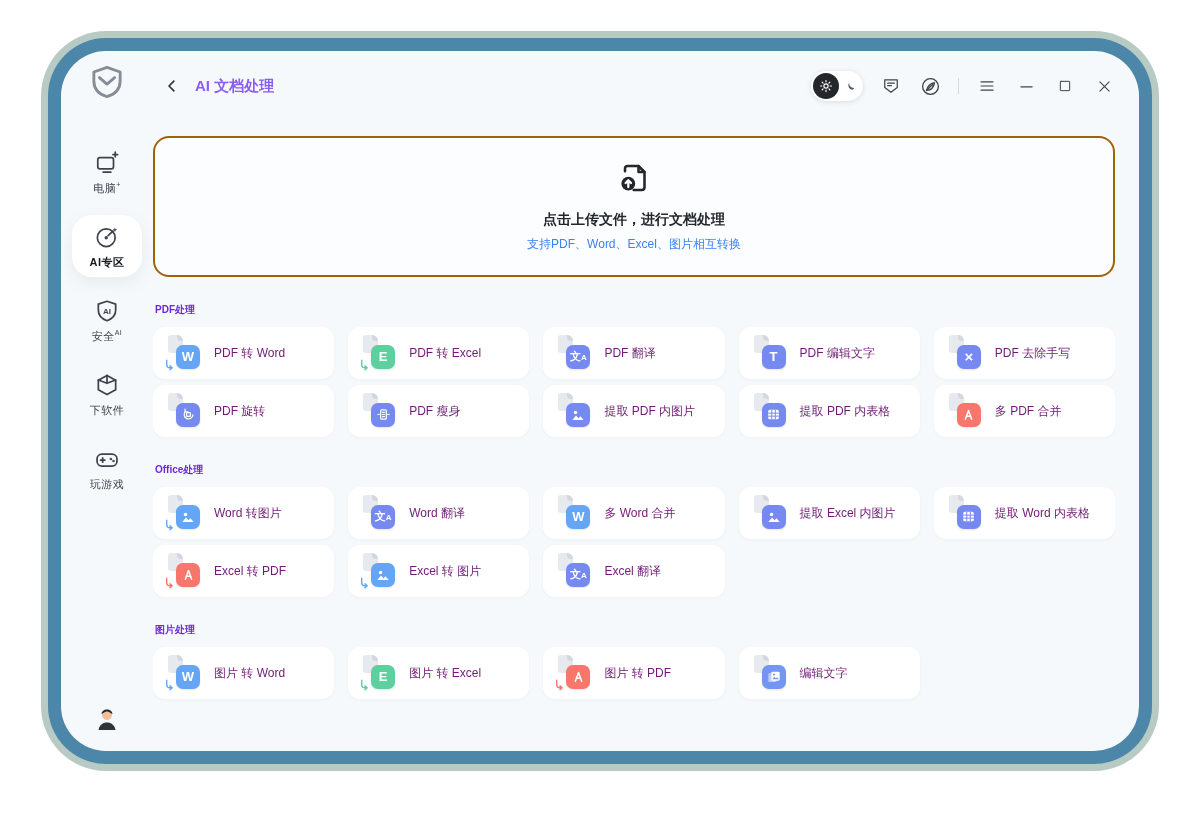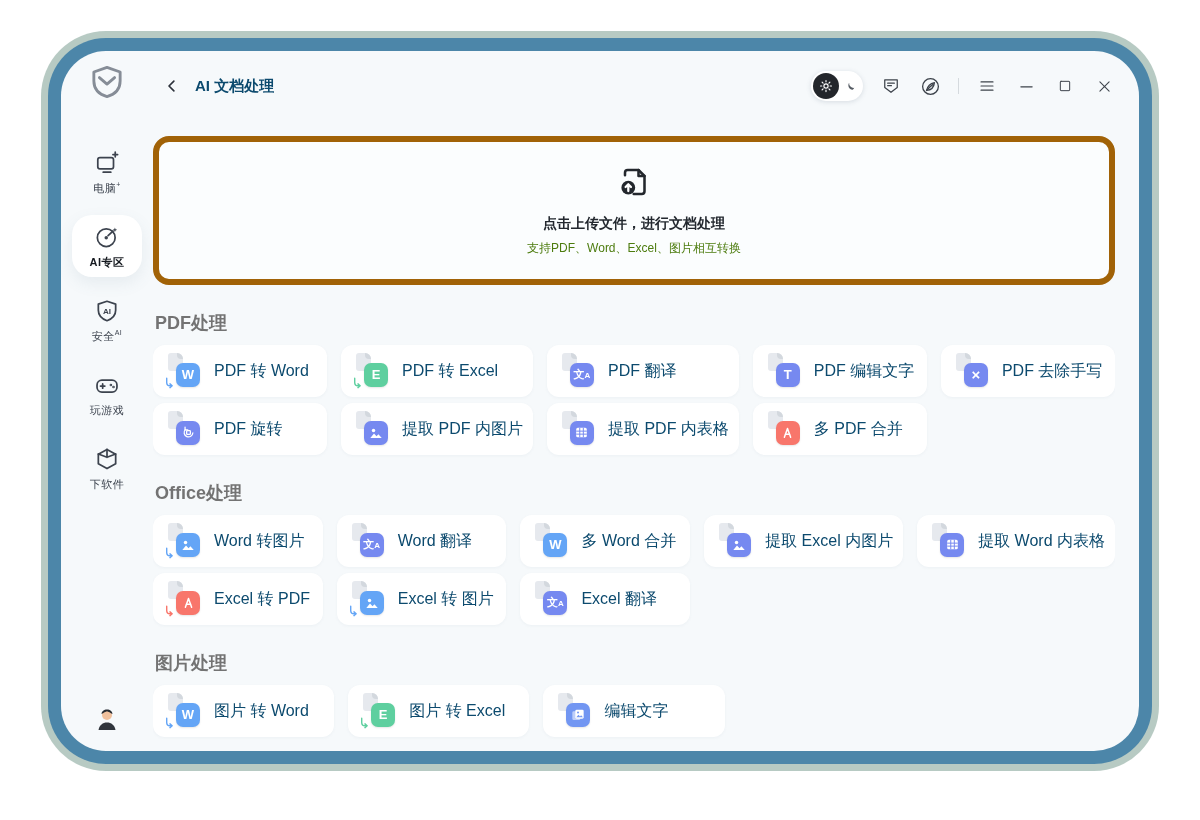--- a/index.html
+++ b/index.html
@@ -27,44 +27,44 @@
   .nav-label{font-size:11px;color:#3e4550;letter-spacing:.5px;}
   .nav-item.active .nav-label{font-weight:bold;color:#15191f;}
   .nav-label sup{font-size:7px;}
   .nav-ic{width:26px;height:26px;}
   .nav-ic svg{width:26px;height:26px;stroke:#3c434e;fill:none;stroke-width:1.6;stroke-linecap:round;stroke-linejoin:round;}
   .avatar{margin-top:auto;margin-bottom:16px;width:30px;height:30px;}
   
   .main{flex:1;display:flex;flex-direction:column;min-width:0;padding:0 24px 0 0;box-sizing:border-box;}
   .titlebar{height:58px;display:flex;align-items:center;padding-top:6px;}
   .back-btn{width:26px;height:26px;display:flex;align-items:center;justify-content:center;cursor:pointer;margin-left:6px;}
-  .page-title{font-size:15px;font-weight:bold;color:#0c4a6e;margin-left:10px;}
+  .page-title{font-size:15px;font-weight:bold;color:#8b5cf6;margin-left:10px;}
   .tb-right{margin-left:auto;display:flex;align-items:center;gap:17px;}
   .toggle{width:52px;height:30px;border-radius:15px;background:#fff;box-shadow:0 1px 5px rgba(70,90,110,.18);display:flex;align-items:center;padding:2px;box-sizing:border-box;cursor:pointer;}
   .toggle-sun{width:26px;height:26px;border-radius:50%;background:#23262b;display:flex;align-items:center;justify-content:center;}
   .toggle-moon{flex:1;display:flex;align-items:center;justify-content:center;}
   .tb-ic{width:22px;height:22px;display:flex;align-items:center;justify-content:center;cursor:pointer;}
   .tb-ic svg{stroke:#3d434b;fill:none;stroke-width:1.5;stroke-linecap:round;stroke-linejoin:round;}
   .tb-divider{width:1px;height:16px;background:#d5dade;}
   
   .content{flex:1;overflow:hidden;padding-top:2px;}
   .upload-card{
-    height:137px;border-radius:16px;background:#fbfdfe;border:6px solid #a16207;
+    height:137px;border-radius:16px;background:#fbfdfe;border:2px solid #a16207;
     margin-top:19px;display:flex;flex-direction:column;align-items:center;justify-content:center;gap:7px;cursor:pointer;
   }
   .upload-title{font-size:14px;font-weight:bold;color:#23282f;margin-top:4px;}
-  .upload-sub{font-size:12px;color:#4d7c0f;}
-  .section-title{font-size:18px;font-weight:bold;color:#737373;margin:26px 0 10px 2px;}
+  .upload-sub{font-size:12px;color:#3b82f6;}
+  .section-title{font-size:10px;font-weight:bold;color:#6d28d9;margin:26px 0 10px 2px;}
   .grid{display:grid;grid-template-columns:repeat(5,1fr);gap:6px 14px;}
   .card{
     height:52px;background:#fff;border-radius:12px;display:flex;align-items:center;
     padding:0 10px 0 19px;gap:15px;cursor:pointer;
     box-shadow:0 1px 3px rgba(120,140,160,.07);
   }
-  .card-label{font-size:16px;color:#0c4a6e;white-space:nowrap;}
+  .card-label{font-size:12px;color:#701a75;white-space:nowrap;}
   .tool-icon{position:relative;width:27px;height:27px;flex:0 0 27px;}
   .back-doc{position:absolute;left:-4px;top:-5px;width:15px;height:18px;background:#e6e9ee;border-radius:3px 6px 3px 3px;}
   .back-doc::after{content:"";position:absolute;right:0;top:0;width:6px;height:6px;background:#d3d8de;border-radius:0 6px 0 4px;}
   .front{position:absolute;right:-1px;bottom:-2px;width:24px;height:24px;border-radius:7px;display:flex;align-items:center;justify-content:center;color:#fff;box-shadow:0 1px 2px rgba(0,0,0,.10);}
   .g-letter{font-size:13px;font-weight:bold;color:#fff;line-height:1;}
   .conv-arrow{position:absolute;left:-8px;bottom:-4px;width:13px;height:13px;}
 </style>
 </head>
 <body>
 
@@ -108,37 +108,37 @@
               <path d="M12 3l8 2.6v5.8c0 4.6-3.2 7.9-8 9.6-4.8-1.7-8-5-8-9.6V5.6z"></path>
               <text x="12" y="14.6" text-anchor="middle" font-size="7.5" font-weight="bold" fill="#3c434e" stroke="none" font-family="Liberation Sans, sans-serif">AI</text>
             </svg>
         </span>
         <span class="nav-label"><span>安全</span><sup>AI</sup></span>
       </div>
 
       <div class="nav-item">
         <span class="nav-ic">
           <svg viewBox="0 0 24 24">
+              <path d="M12 3.2l8 4.4v8.8l-8 4.4-8-4.4V7.6z"></path>
+              <path d="M12 3.2v7.2M12 10.4l8-3M12 10.4l-8-3"></path>
+            </svg>
+        </span>
+        <span class="nav-label"><span>下软件</span></span>
+      </div>
+
+      <div class="nav-item">
+        <span class="nav-ic">
+          <svg viewBox="0 0 24 24">
               <rect x="2.8" y="7.5" width="18.4" height="11" rx="4.5"></rect>
               <path d="M8 11v4M6 13h4"></path>
               <circle cx="15.6" cy="12" r=".4" fill="#3c434e"></circle>
               <circle cx="18" cy="13.8" r=".4" fill="#3c434e"></circle>
             </svg>
         </span>
         <span class="nav-label"><span>玩游戏</span></span>
-      </div>
-
-      <div class="nav-item">
-        <span class="nav-ic">
-          <svg viewBox="0 0 24 24">
-              <path d="M12 3.2l8 4.4v8.8l-8 4.4-8-4.4V7.6z"></path>
-              <path d="M12 3.2v7.2M12 10.4l8-3M12 10.4l-8-3"></path>
-            </svg>
-        </span>
-        <span class="nav-label"><span>下软件</span></span>
       </div>
 
       <div class="avatar">
         <svg viewBox="0 0 30 30">
             <circle cx="15" cy="10" r="5" fill="#f0c09c"></circle>
             <path d="M15 4.6c-3 0-5.4 2-5.4 4.2 0 .7 3-2.4 5.4-2.4s5.4 3.1 5.4 2.4c0-2.2-2.4-4.2-5.4-4.2z" fill="#262a30"></path>
             <path d="M6.5 25c.8-5 4.3-7.6 8.5-7.6s7.7 2.6 8.5 7.6z" fill="#30353c"></path>
           </svg>
       </div>
     </div>
@@ -283,20 +283,32 @@
                       <rect x="9" y="9" width="6" height="6" rx="1.2"></rect>
                     </svg>
                   </div>
                 </div>
                 <span class="card-label">PDF 旋转</span>
               </div>
               <div class="card">
                 <div class="tool-icon">
                   <div class="back-doc"></div>
                   <div class="front" style="background:#7689f0">
+                    <svg width="15" height="15" viewBox="0 0 24 24" fill="none" stroke="#fff" stroke-width="1.9" stroke-linecap="round">
+                      <rect x="7.5" y="4.5" width="9" height="15" rx="1.6"></rect>
+                      <path d="M2.8 12h2.6M18.6 12h2.6M10.5 8.5h3M10.5 12h3M10.5 15.5h3"></path>
+                    </svg>
+                  </div>
+                </div>
+                <span class="card-label">PDF 瘦身</span>
+              </div>
+              <div class="card">
+                <div class="tool-icon">
+                  <div class="back-doc"></div>
+                  <div class="front" style="background:#7689f0">
                     <svg width="16" height="16" viewBox="0 0 24 24">
                       <circle cx="8.3" cy="8.3" r="2.6" fill="#fff"></circle>
                       <path d="M3.5 19.5l5.5-6.8 3.8 4.3 2.8-3.2 5 5.7z" fill="#fff"></path>
                     </svg>
                   </div>
                 </div>
                 <span class="card-label">提取 PDF 内图片</span>
               </div>
               <div class="card">
                 <div class="tool-icon">
@@ -445,20 +457,36 @@
                   <div class="back-doc"></div>
                   <svg class="conv-arrow" viewBox="0 0 24 24" fill="none" stroke="#5ecf9f" stroke-width="2.6" stroke-linecap="round" stroke-linejoin="round">
                     <path d="M5 4v8a6 6 0 006 6h3"></path>
                     <path d="M11 14.5L15 18l-4 3.5"></path>
                   </svg>
                   <div class="front" style="background:#5ecf9f">
                     <span class="g-letter">E</span>
                   </div>
                 </div>
                 <span class="card-label">图片 转 Excel</span>
+              </div>
+              <div class="card">
+                <div class="tool-icon">
+                  <div class="back-doc"></div>
+                  <svg class="conv-arrow" viewBox="0 0 24 24" fill="none" stroke="#f8766b" stroke-width="2.6" stroke-linecap="round" stroke-linejoin="round">
+                    <path d="M5 4v8a6 6 0 006 6h3"></path>
+                    <path d="M11 14.5L15 18l-4 3.5"></path>
+                  </svg>
+                  <div class="front" style="background:#f8766b">
+                    <svg width="15" height="15" viewBox="0 0 24 24" fill="none" stroke="#fff" stroke-width="2.4" stroke-linecap="round" stroke-linejoin="round">
+                      <path d="M7 19.5C9 14 10.8 9.2 12 5.5c1.2 3.7 3 8.5 5 14"></path>
+                      <path d="M8.8 14.7h6.4"></path>
+                    </svg>
+                  </div>
+                </div>
+                <span class="card-label">图片 转 PDF</span>
               </div>
               <div class="card">
                 <div class="tool-icon">
                   <div class="back-doc"></div>
                   <div class="front" style="background:#7296f2">
                     <svg width="16" height="16" viewBox="0 0 24 24">
                       <rect x="3.5" y="6.5" width="12" height="13" rx="2" fill="#fff" opacity=".55"></rect>
                       <rect x="8" y="4" width="12.5" height="13.5" rx="2" fill="#fff"></rect>
                       <circle cx="12" cy="8.3" r="1.5" fill="#7296f2"></circle>
                       <path d="M9.5 15.5l3.2-4 2.3 2.6 1.6-1.8 2.8 3.2z" fill="#7296f2"></path>

